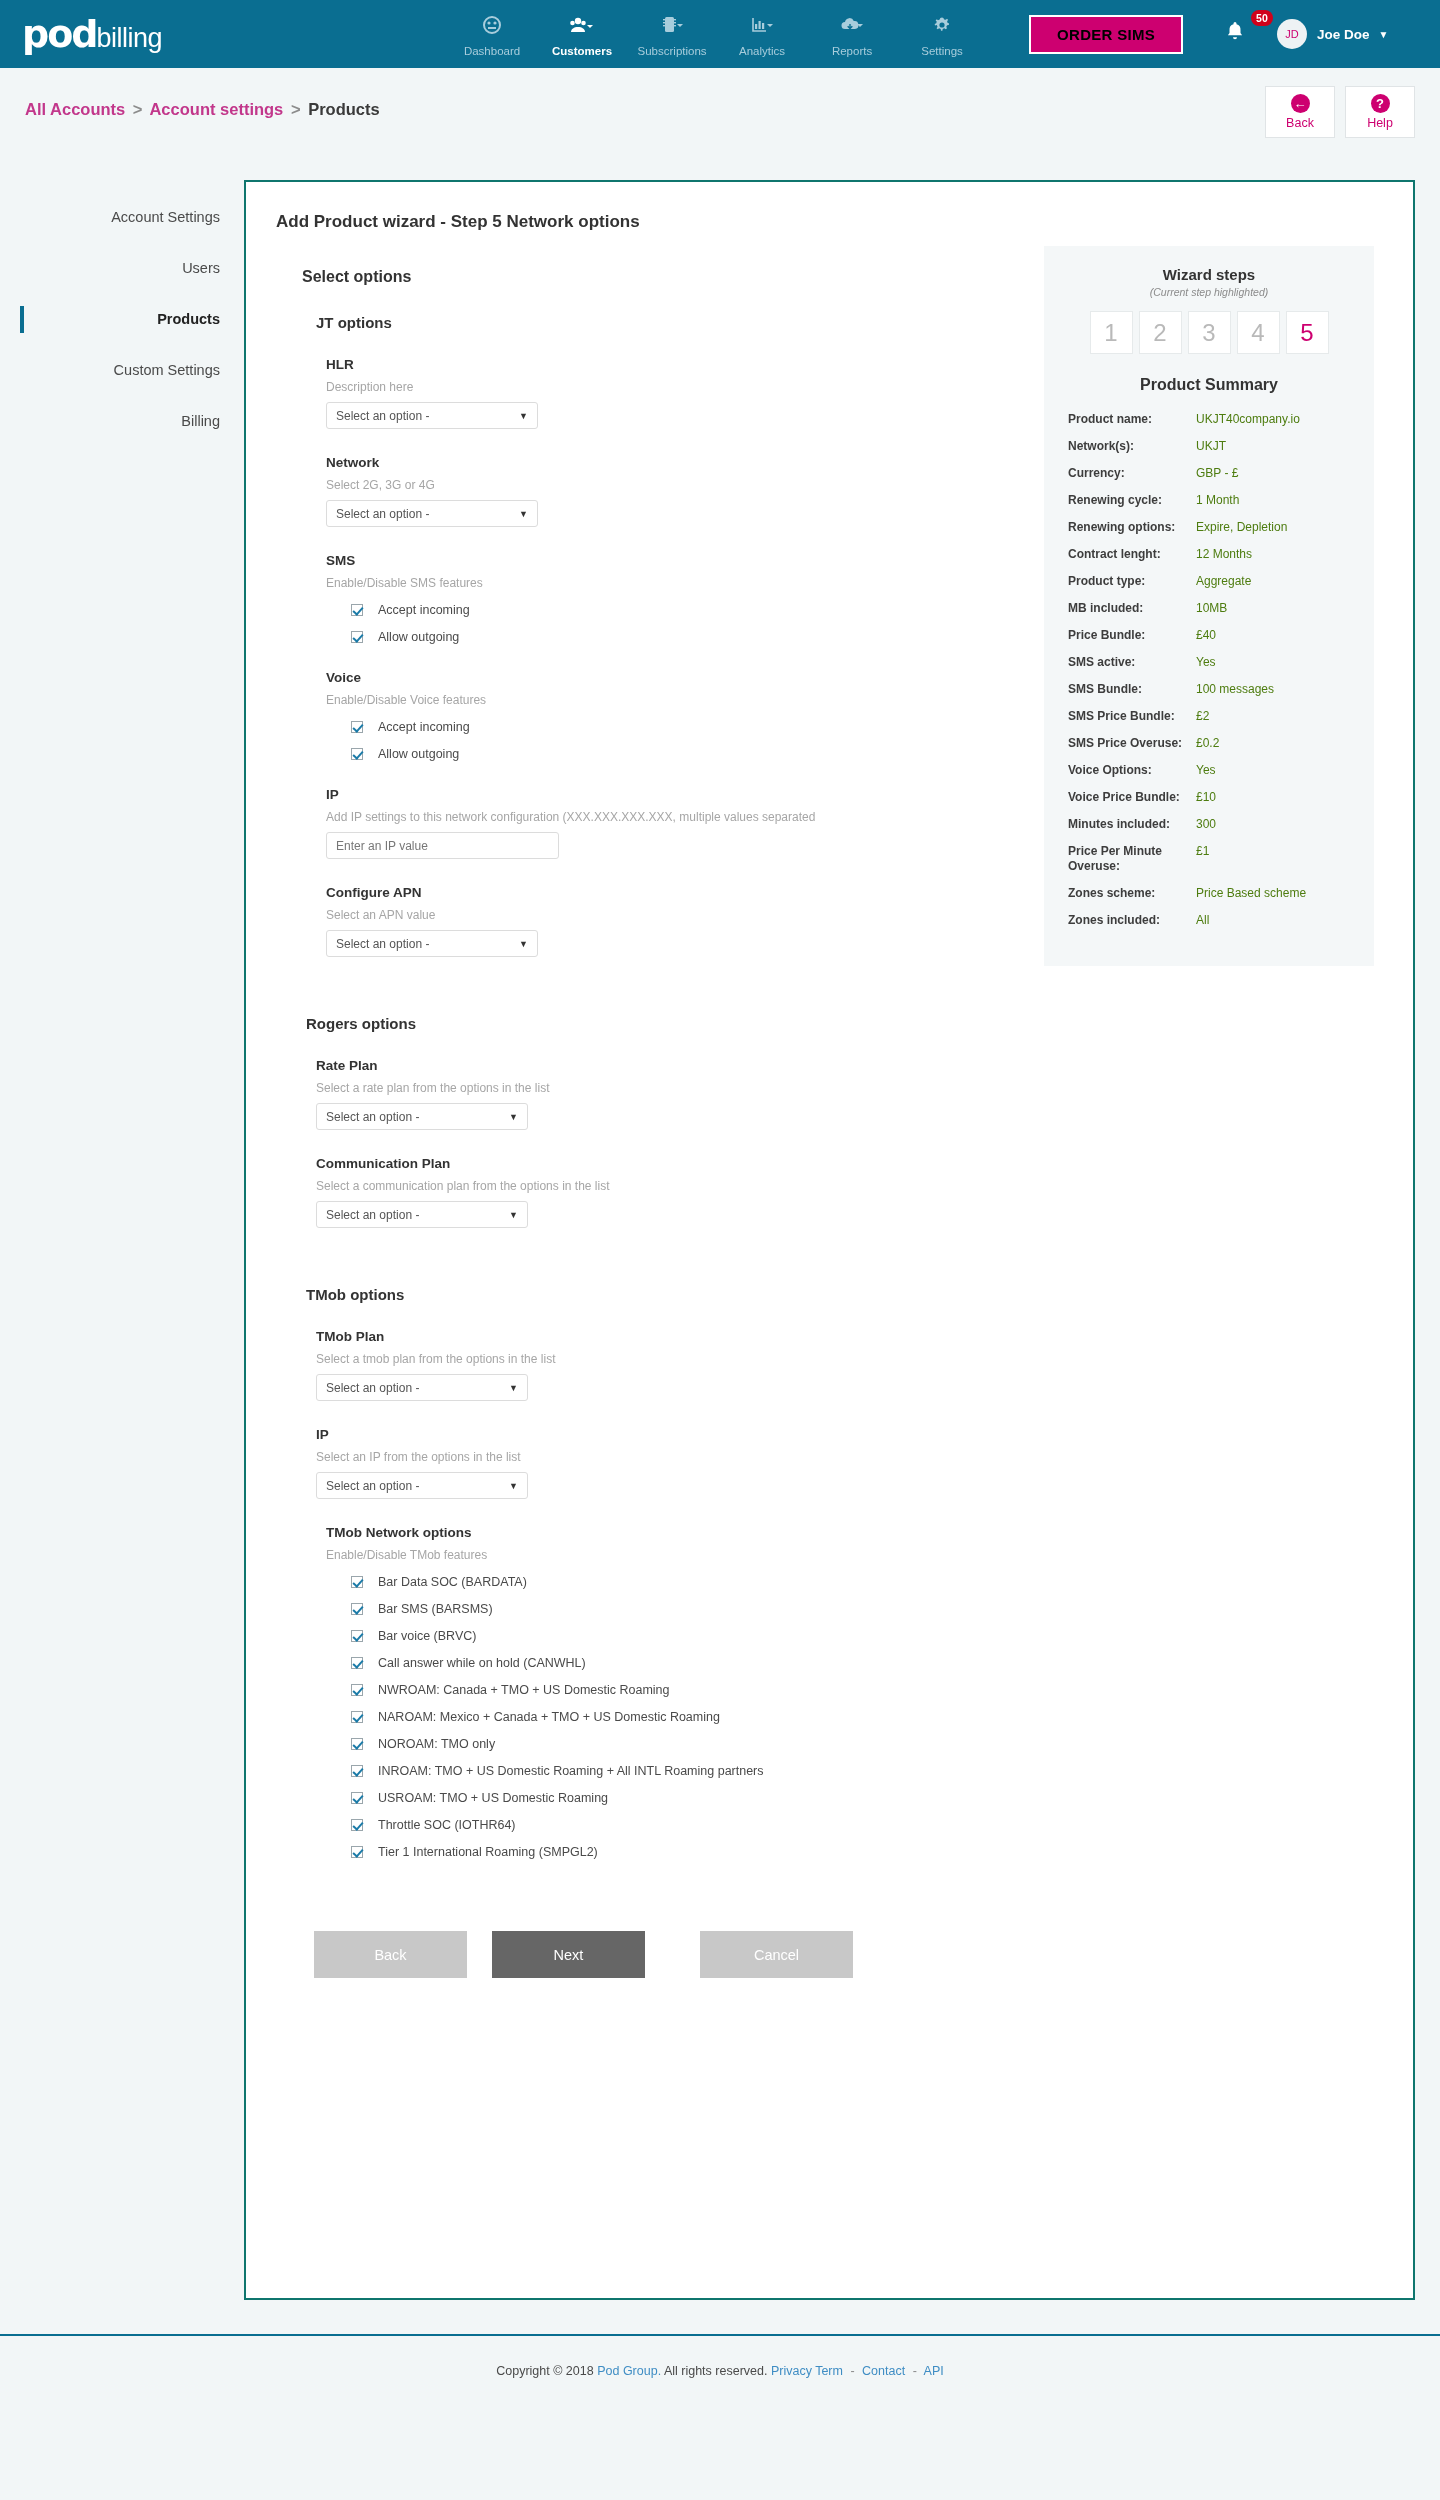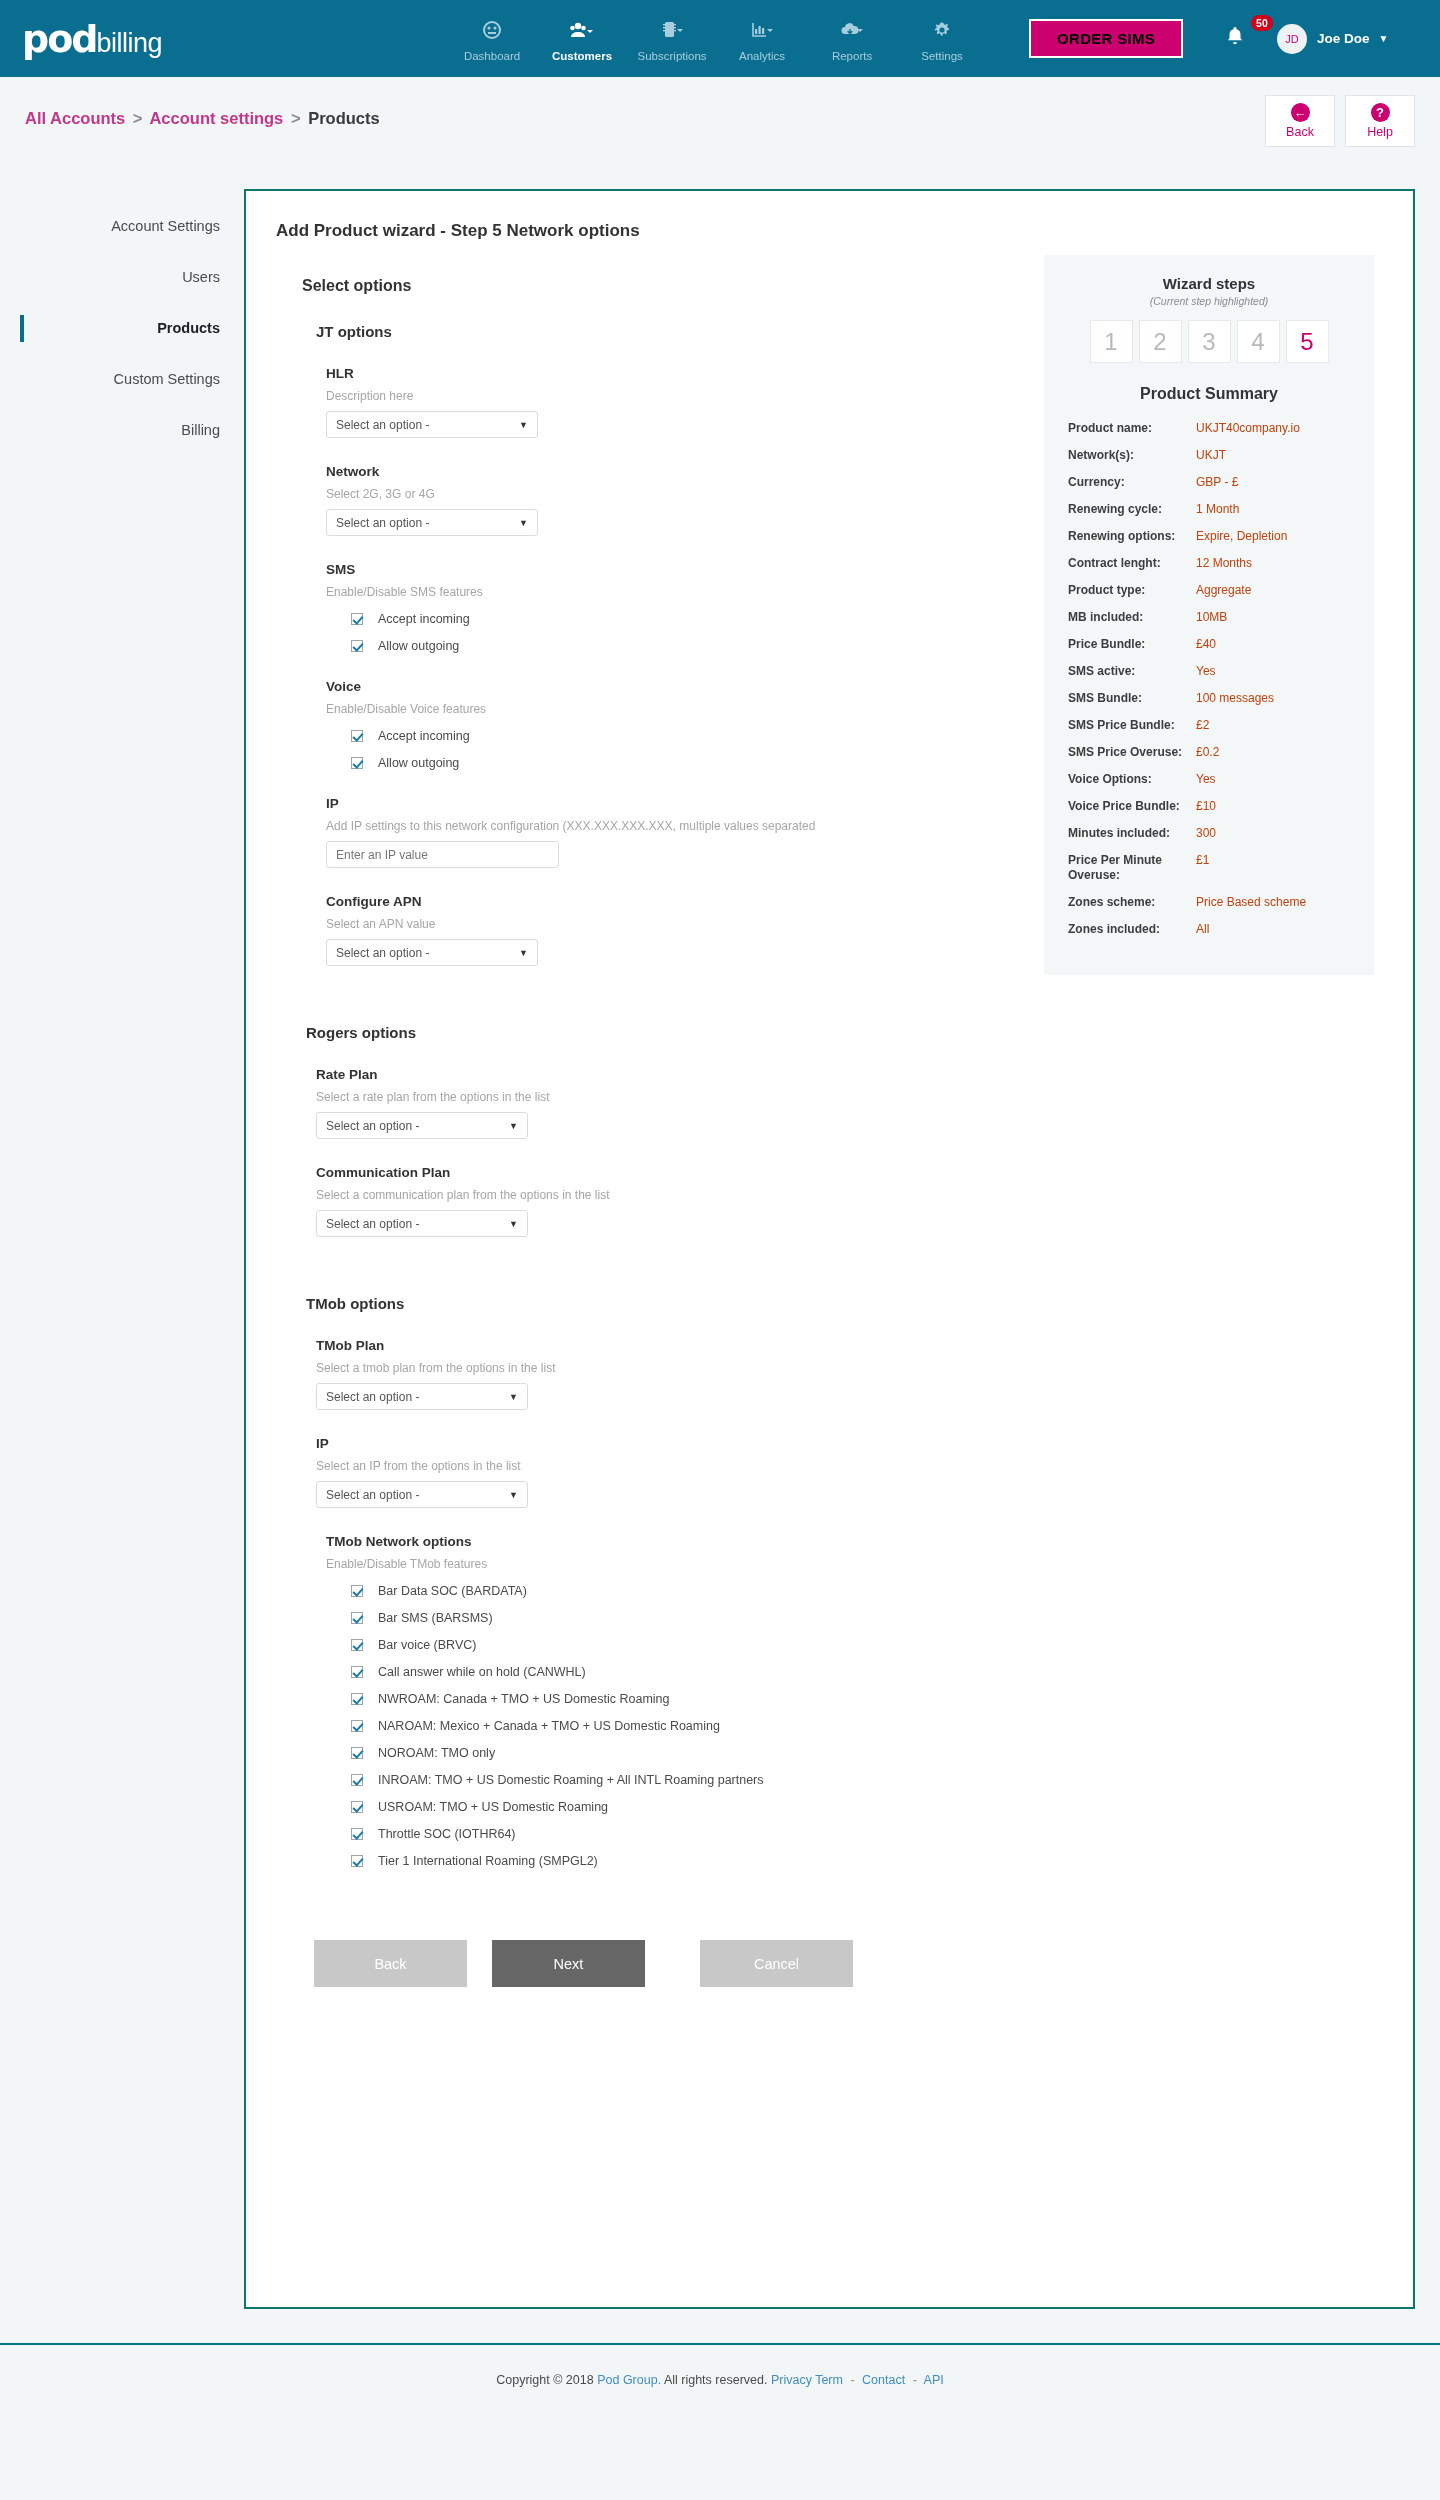--- a/index.html
+++ b/index.html
@@ -6,21 +6,21 @@
   html, body {
     width: 1440px;
     background: #f2f6f7;
     font-family: "Liberation Sans", sans-serif;
     color: #3a3a3a;
   }
   body { width: 1440px; min-height: 2500px; position: relative; }
 
   
   .topnav {
-    height: 77px;
+    height: 68px;
     background: #0a6e91;
     display: flex;
     align-items: center;
     padding: 0 18px 0 22px;
     position: relative;
   }
   .logo { display: flex; align-items: baseline; color: #fff; }
   .logo-pod {
     font-size: 38px; font-weight: bold; letter-spacing: -2px;
     font-family: "DejaVu Sans", sans-serif;
@@ -191,21 +191,21 @@
   .wiz-step {
     width: 43px; height: 43px; background: #fff; border: 1px solid #e6eaeb;
     display: flex; align-items: center; justify-content: center;
     font-size: 24px; color: #b9b9b9; cursor: pointer;
   }
   .wiz-step.current { color: #cd0070; }
   .sum-title { text-align: center; font-size: 16px; font-weight: bold; margin-top: 22px; color: #333; }
   .sum-table { margin-top: 18px; }
   .sum-row { display: flex; margin-bottom: 12px; font-size: 12px; }
   .sum-key { flex: 0 0 128px; font-weight: bold; color: #3d3d3d; line-height: 15px; }
-  .sum-val { color: #c2410c; line-height: 15px; }
+  .sum-val { color: #4d7c0f; line-height: 15px; }
 
   
   .btnrow { display: flex; margin: 72px 0 0 38px; }
   .btn {
     width: 153px; height: 47px; border: none;
     font-size: 14.5px; color: #fff; cursor: pointer;
     font-family: "Liberation Sans", sans-serif;
   }
   .btn.grey { background: #c8c8c8; }
   .btn.dark { background: #666666; margin-left: 25px; }

